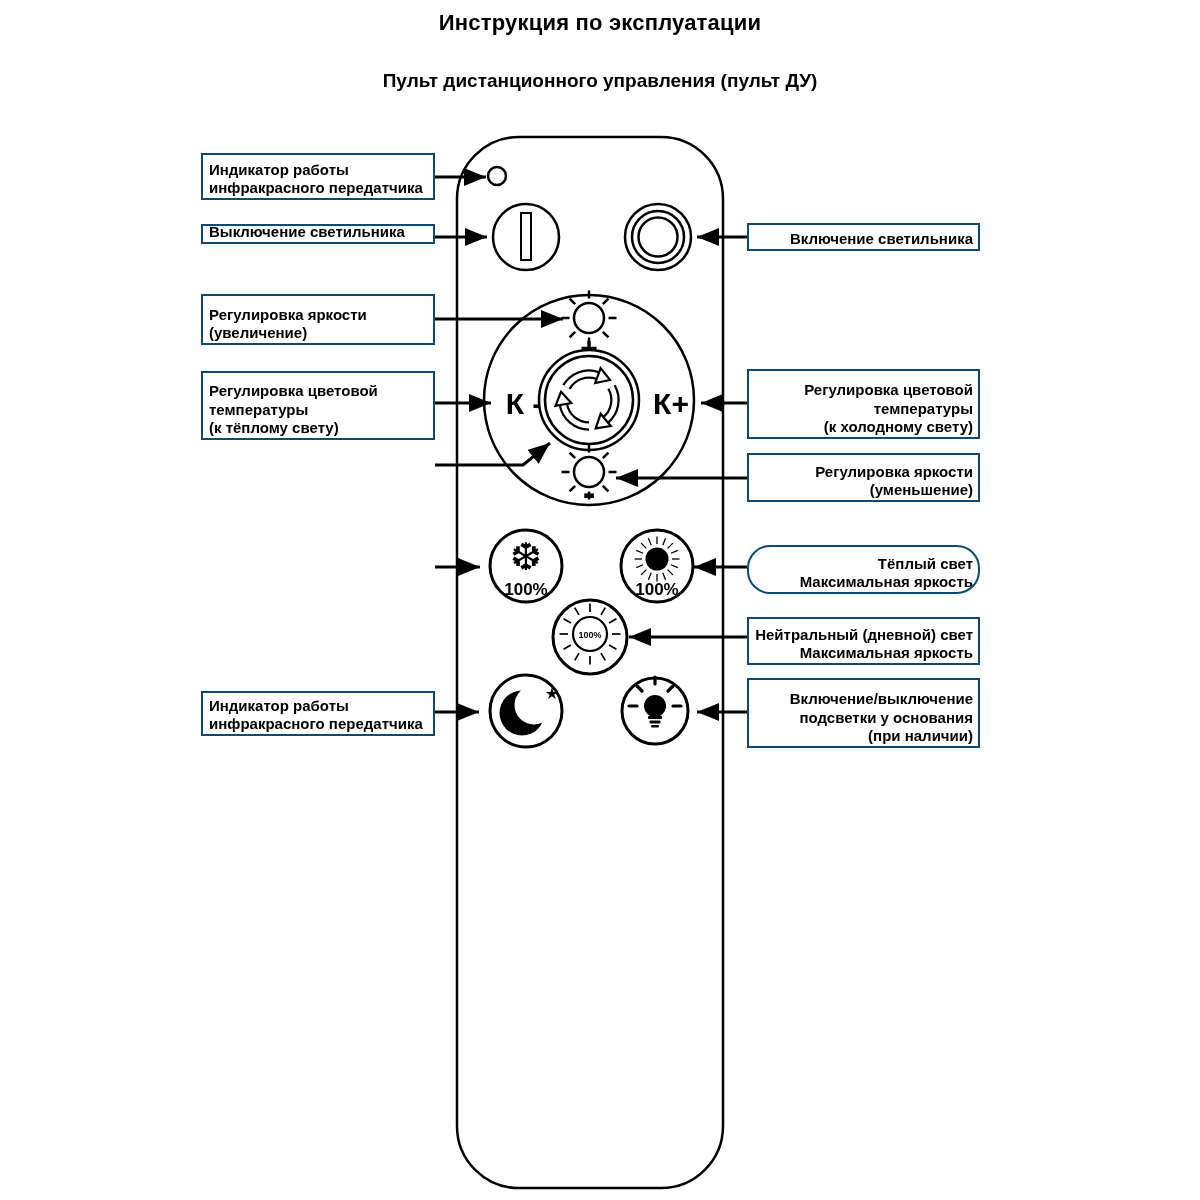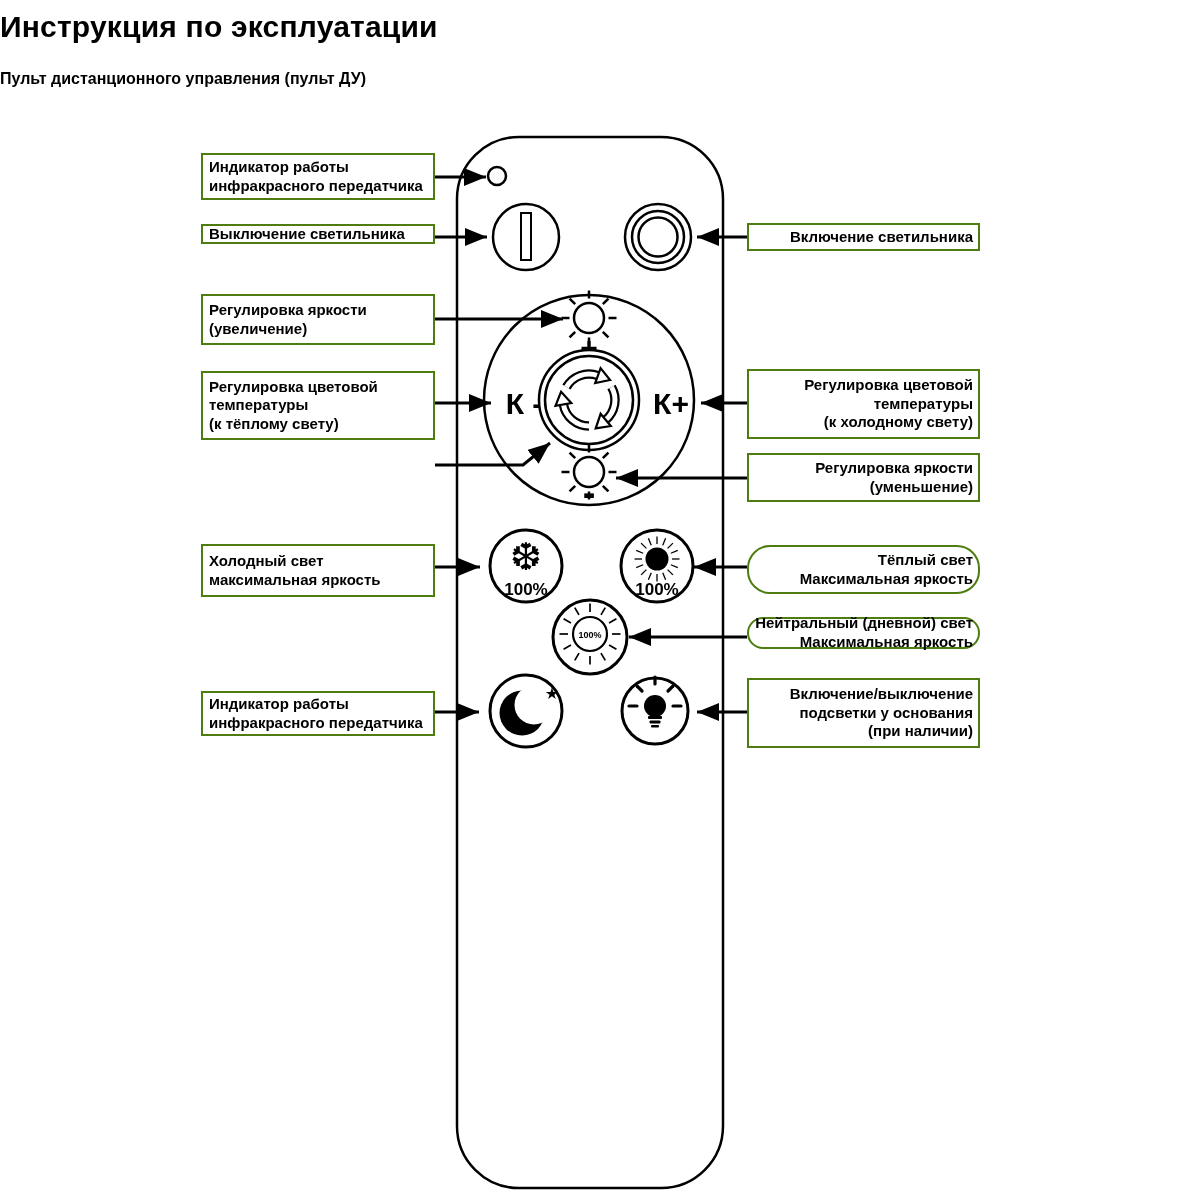--- a/index.html
+++ b/index.html
@@ -1,23 +1,23 @@
 <!DOCTYPE html>
 <html><head>
 <meta charset="utf-8">
 <style>
   html,body{margin:0;padding:0;background:#fff;}
   .stage{position:relative;width:1200px;height:1200px;background:#fff;
          font-family:"Liberation Sans",sans-serif;color:#000;overflow:hidden;}
-  .title{position:absolute;top:10px;left:0;width:1200px;
-         font-size:30px;font-weight:bold;letter-spacing:.2px;}
-  .subtitle{position:absolute;top:70px;left:0;width:1200px;text-align:left;
-         font-size:16px;font-weight:bold;}
-  .callout{position:absolute;border:2px solid #4d7c0f;background:#fff;box-sizing:border-box;
-         display:flex;align-items:center;font-size:15px;font-weight:bold;line-height:1.24;}
+  .title{position:absolute;top:10px;left:0;width:1200px;text-align:center;
+         font-size:22px;font-weight:bold;letter-spacing:.2px;}
+  .subtitle{position:absolute;top:70px;left:0;width:1200px;text-align:center;
+         font-size:19px;font-weight:bold;}
+  .callout{position:absolute;border:2px solid #0c4a6e;background:#fff;box-sizing:border-box;
+         display:flex;align-items:flex-end;font-size:15px;font-weight:bold;line-height:1.24;}
   .callout.left{left:201px;width:234px;justify-content:flex-start;text-align:left;padding-left:6px;padding-right:2px;}
   .callout.right{left:747px;width:233px;justify-content:flex-end;text-align:right;padding-right:5px;padding-left:2px;}
   .callout span{white-space:pre-line;}
   svg.overlay{position:absolute;left:0;top:0;}
   .oln{fill:#fff;stroke:#000;stroke-width:2.5;}
   .oln3{fill:#fff;stroke:#000;stroke-width:3;}
   .ray{stroke:#000;stroke-width:2.5;}
   .ray-thin{stroke:#000;stroke-width:1.3;}
   .ray-med{stroke:#000;stroke-width:1.7;}
   .arrowline{stroke:#000;stroke-width:3;fill:none;}
@@ -217,24 +217,20 @@
     </div>
   <div class="callout left" style="top:294px;height:51px;">
       <span>Регулировка яркости
 (увеличение)</span>
     </div>
   <div class="callout left" style="top:371px;height:69px;">
       <span>Регулировка цветовой
 температуры
 (к тёплому свету)</span>
     </div>
-  <div class="callout left" style="top:544px;height:53px;">
-      <span>Холодный свет
-максимальная яркость</span>
-    </div>
   <div class="callout left" style="top:691px;height:45px;">
       <span>Индикатор работы
 инфракрасного передатчика</span>
     </div>
 
   <div class="callout right" style="top:223px;height:28px;">
       <span>Включение светильника</span>
     </div>
   <div class="callout right" style="top:369px;height:70px;">
       <span>Регулировка цветовой
@@ -242,21 +238,21 @@
 (к холодному свету)</span>
     </div>
   <div class="callout right" style="top:453px;height:49px;">
       <span>Регулировка яркости
 (уменьшение)</span>
     </div>
   <div class="callout right" style="top:545px;height:49px;border-radius:23px;">
       <span>Тёплый свет
 Максимальная яркость</span>
     </div>
-  <div class="callout right" style="top:617px;height:32px;border-radius:16px;">
+  <div class="callout right" style="top:617px;height:48px;">
       <span>Нейтральный (дневной) свет
 Максимальная яркость</span>
     </div>
   <div class="callout right" style="top:678px;height:70px;">
       <span>Включение/выключение
 подсветки у основания
 (при наличии)</span>
     </div>
 
 </div>

